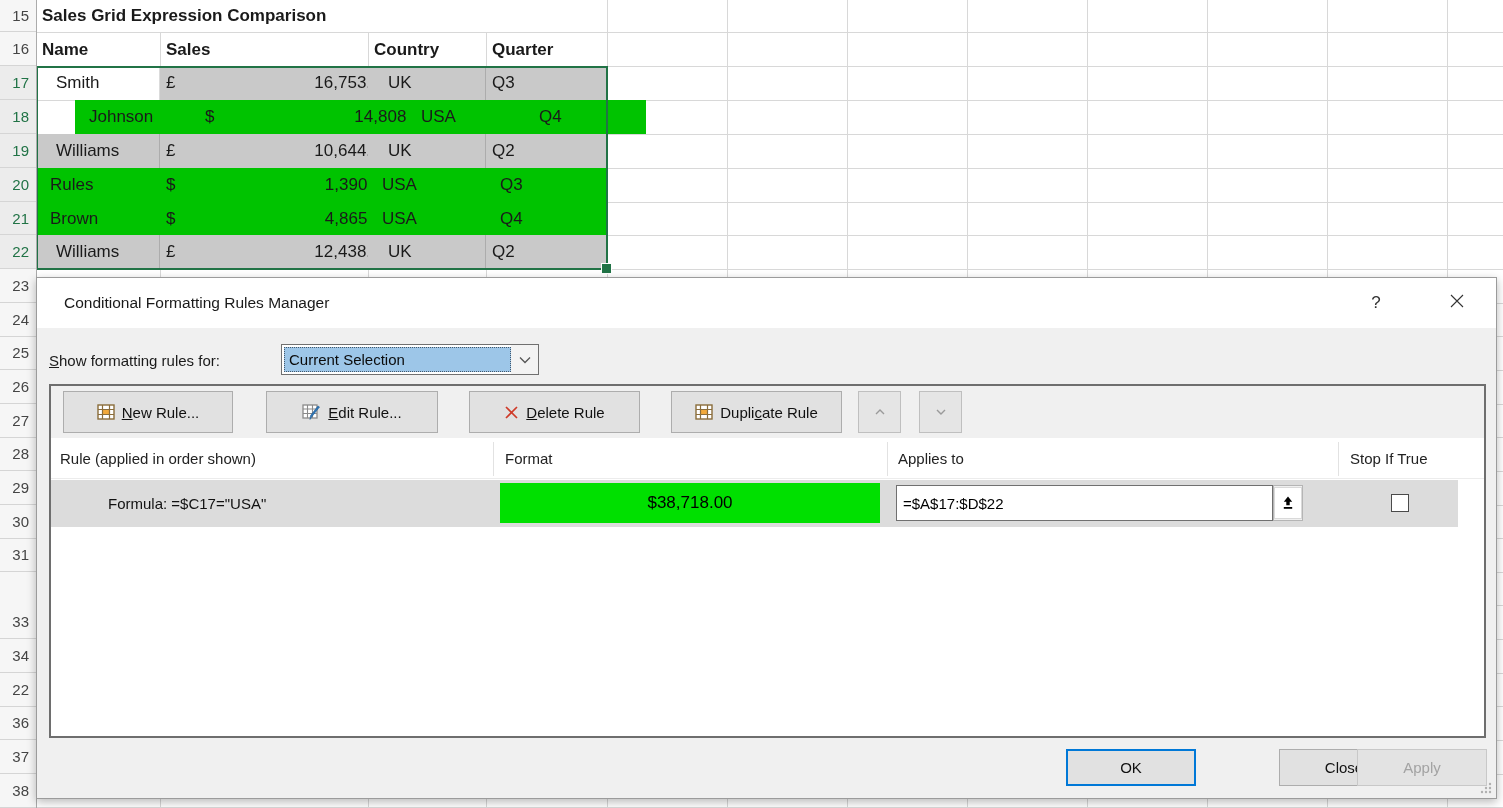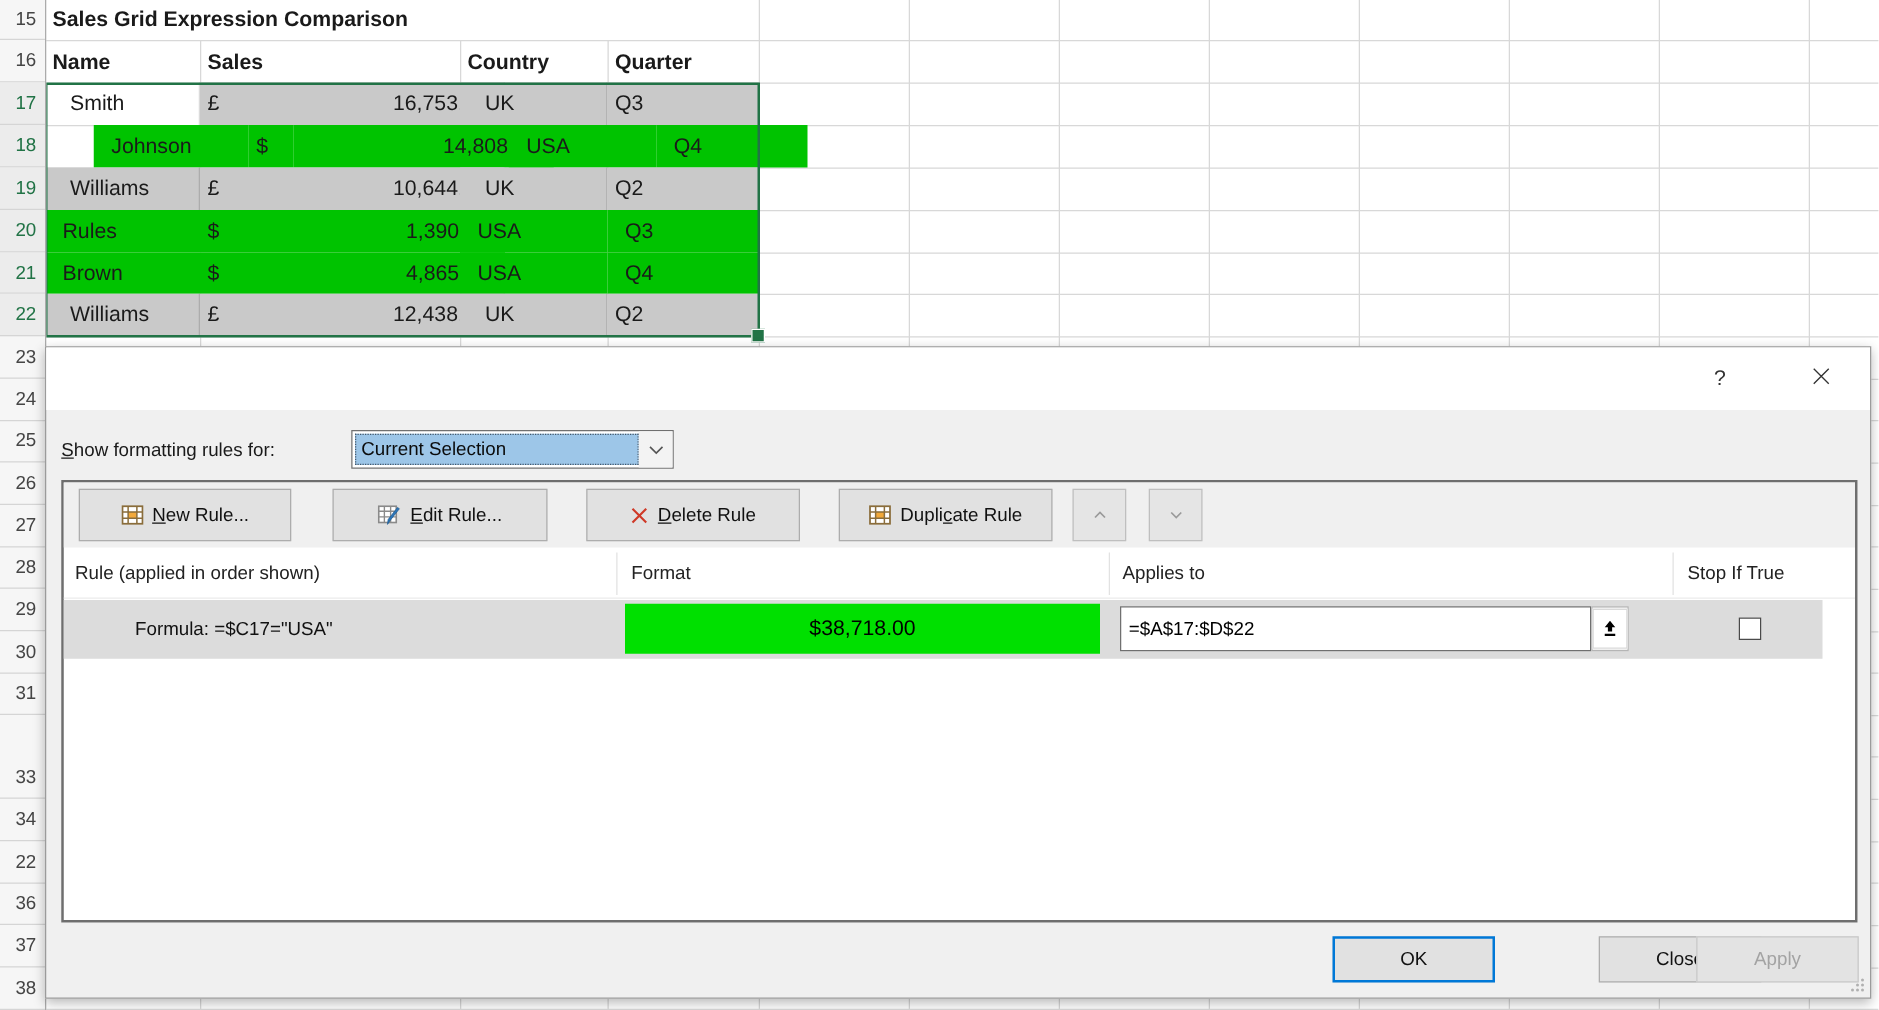--- a/index.html
+++ b/index.html
@@ -217,20 +217,21 @@
     <div class="cell camt cb">12,438.00</div>
     <div class="cell ccountry cb">UK</div>
     <div class="cell cquarter">Q2</div>
   </div>
 
   <div id="selbox"></div>
   <div id="fillhandle"></div>
 
   <div id="dialog">
     <div id="dlg-titlebar">
+      <div id="dlg-title">Conditional Formatting Rules Manager</div>
       <button class="cap-btn" id="btn-help">
         <span>?</span>
       </button>
       <button class="cap-btn" id="btn-close">
         <span class="ico">
           <svg width="16" height="16" viewBox="0 0 16 16">
               <path d="M2 2 L14 14 M14 2 L2 14" stroke="#333" stroke-width="1.1" fill="none"></path>
             </svg>
         </span>
       </button>

